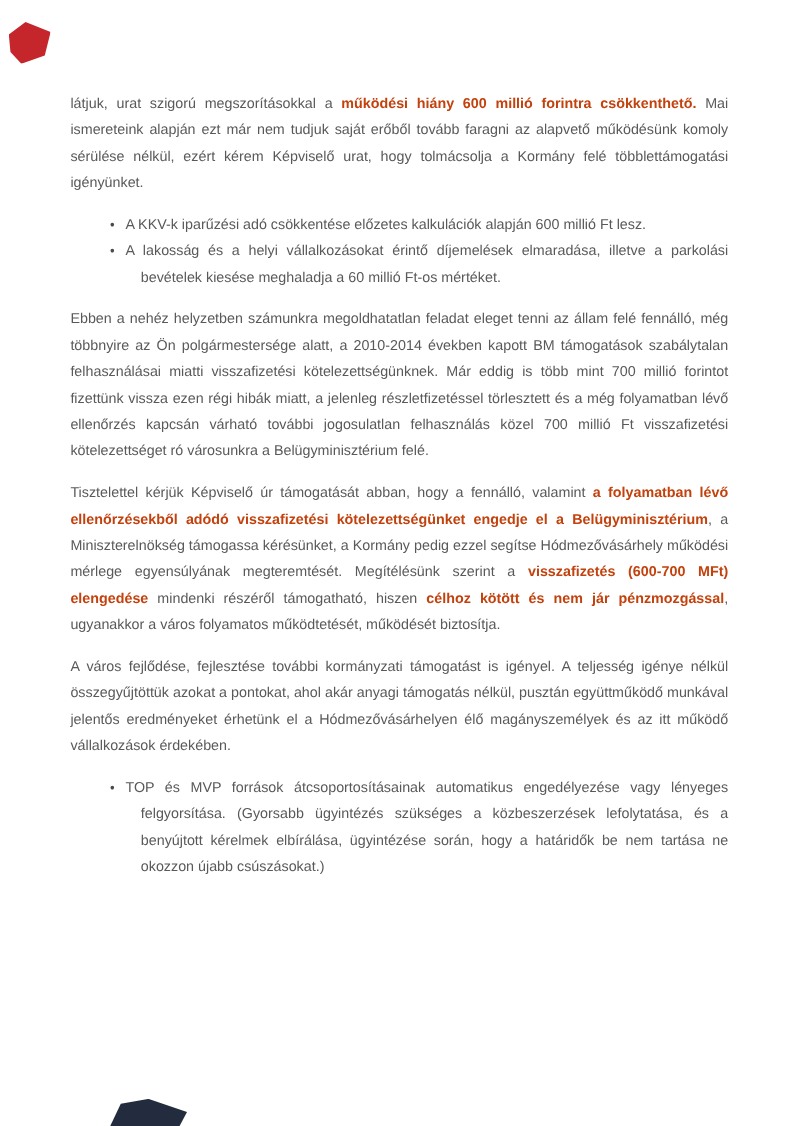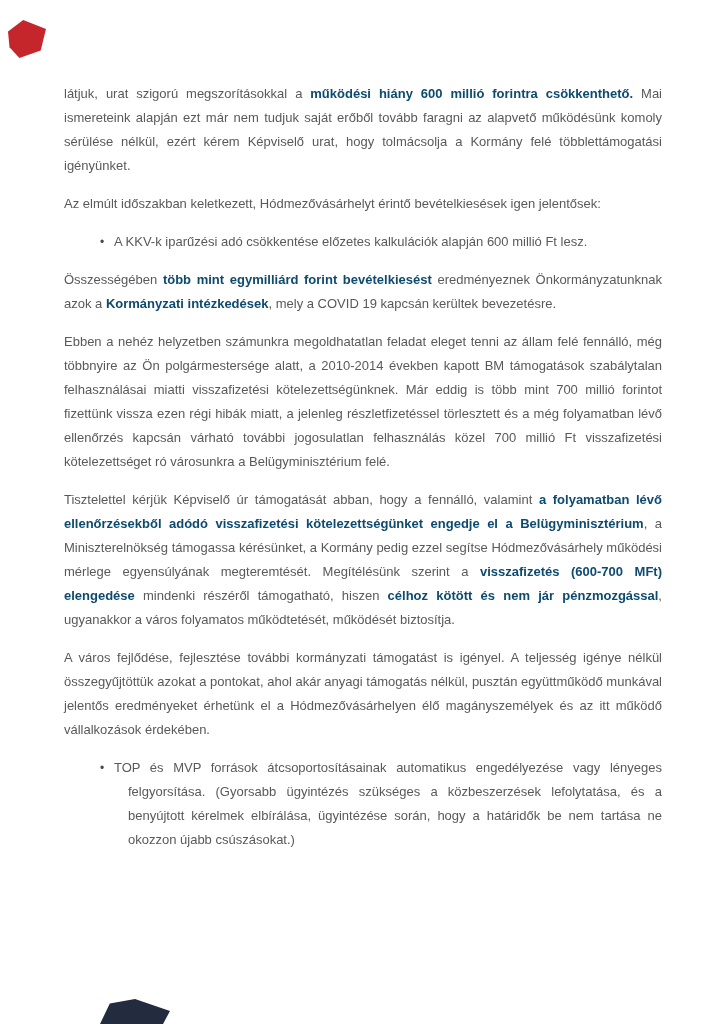--- a/index.html
+++ b/index.html
@@ -11,21 +11,21 @@
     font-family:"Liberation Sans","DejaVu Sans",sans-serif;
     font-size:13px;
     line-height:24px;
     color:#595959;
   }
   .content{
     padding:82px 62px 0 64px;
     text-align:justify;
   }
   .content p{margin:0 0 14px 0;}
-  .content strong{font-weight:bold;color:#0c4a6e;}
+  .content strong{font-weight:bold;color:#c2410c;}
   ul.blist{list-style:none;margin:0 0 14px 0;padding:0;}
   ul.blist li{
     padding-left:64px;
     text-indent:-28px;
   }
   ul.blist li .bullet-dot{
     display:inline-block;
     width:14px;
     text-indent:0;
     font-size:12px;
@@ -45,27 +45,26 @@
 <body>
 
 <div class="page">
 
   <div class="ink ink-red" style="background: rgb(197, 38, 44);"></div>
 
   <div class="content">
 
     <p><span>látjuk, urat szigorú megszorításokkal a </span><strong>működési hiány 600 millió forintra csökkenthető.</strong><span> Mai ismereteink alapján ezt már nem tudjuk saját erőből tovább faragni az alapvető működésünk komoly sérülése nélkül, ezért kérem Képviselő urat, hogy tolmácsolja a Kormány felé többlettámogatási igényünket.</span></p>
 
-    <p>Az elmúlt időszakban keletkezett, Hódmezővásárhelyt érintő bevételkiesések igen jelentősek:</p>
 
     <ul class="blist">
       <li><span class="bullet-dot">•</span><span>A KKV-k iparűzési adó csökkentése előzetes kalkulációk alapján 600 millió Ft lesz.</span></li>
+      <li><span class="bullet-dot">•</span><span>A lakosság és a helyi vállalkozásokat érintő díjemelések elmaradása, illetve a parkolási bevételek kiesése meghaladja a 60 millió Ft-os mértéket.</span></li>
     </ul>
 
-    <p><span>Összességében </span><strong>több mint egymilliárd forint bevételkiesést</strong><span> eredményeznek Önkormányzatunknak azok a </span><strong>Kormányzati intézkedések</strong><span>, mely a COVID 19 kapcsán kerültek bevezetésre.</span></p>
 
     <p>Ebben a nehéz helyzetben számunkra megoldhatatlan feladat eleget tenni az állam felé fennálló, még többnyire az Ön polgármestersége alatt, a 2010-2014 években kapott BM támogatások szabálytalan felhasználásai miatti visszafizetési kötelezettségünknek. Már eddig is több mint 700 millió forintot fizettünk vissza ezen régi hibák miatt, a jelenleg részletfizetéssel törlesztett és a még folyamatban lévő ellenőrzés kapcsán várható további jogosulatlan felhasználás közel 700 millió Ft visszafizetési kötelezettséget ró városunkra a Belügyminisztérium felé.</p>
 
     <p><span>Tisztelettel kérjük Képviselő úr támogatását abban, hogy a fennálló, valamint </span><strong>a folyamatban lévő ellenőrzésekből adódó visszafizetési kötelezettségünket engedje el a Belügyminisztérium</strong><span>, a Miniszterelnökség támogassa kérésünket, a Kormány pedig ezzel segítse Hódmezővásárhely működési mérlege egyensúlyának megteremtését. Megítélésünk szerint a </span><strong>visszafizetés (600-700 MFt) elengedése</strong><span> mindenki részéről támogatható, hiszen </span><strong>célhoz kötött és nem jár pénzmozgással</strong><span>, ugyanakkor a város folyamatos működtetését, működését biztosítja.</span></p>
 
     <p>A város fejlődése, fejlesztése további kormányzati támogatást is igényel. A teljesség igénye nélkül összegyűjtöttük azokat a pontokat, ahol akár anyagi támogatás nélkül, pusztán együttműködő munkával jelentős eredményeket érhetünk el a Hódmezővásárhelyen élő magányszemélyek és az itt működő vállalkozások érdekében.</p>
 
     <ul class="blist">
       <li><span class="bullet-dot">•</span><span>TOP és MVP források átcsoportosításainak automatikus engedélyezése vagy lényeges felgyorsítása. (Gyorsabb ügyintézés szükséges a közbeszerzések lefolytatása, és a benyújtott kérelmek elbírálása, ügyintézése során, hogy a határidők be nem tartása ne okozzon újabb csúszásokat.)</span></li>
     </ul>

